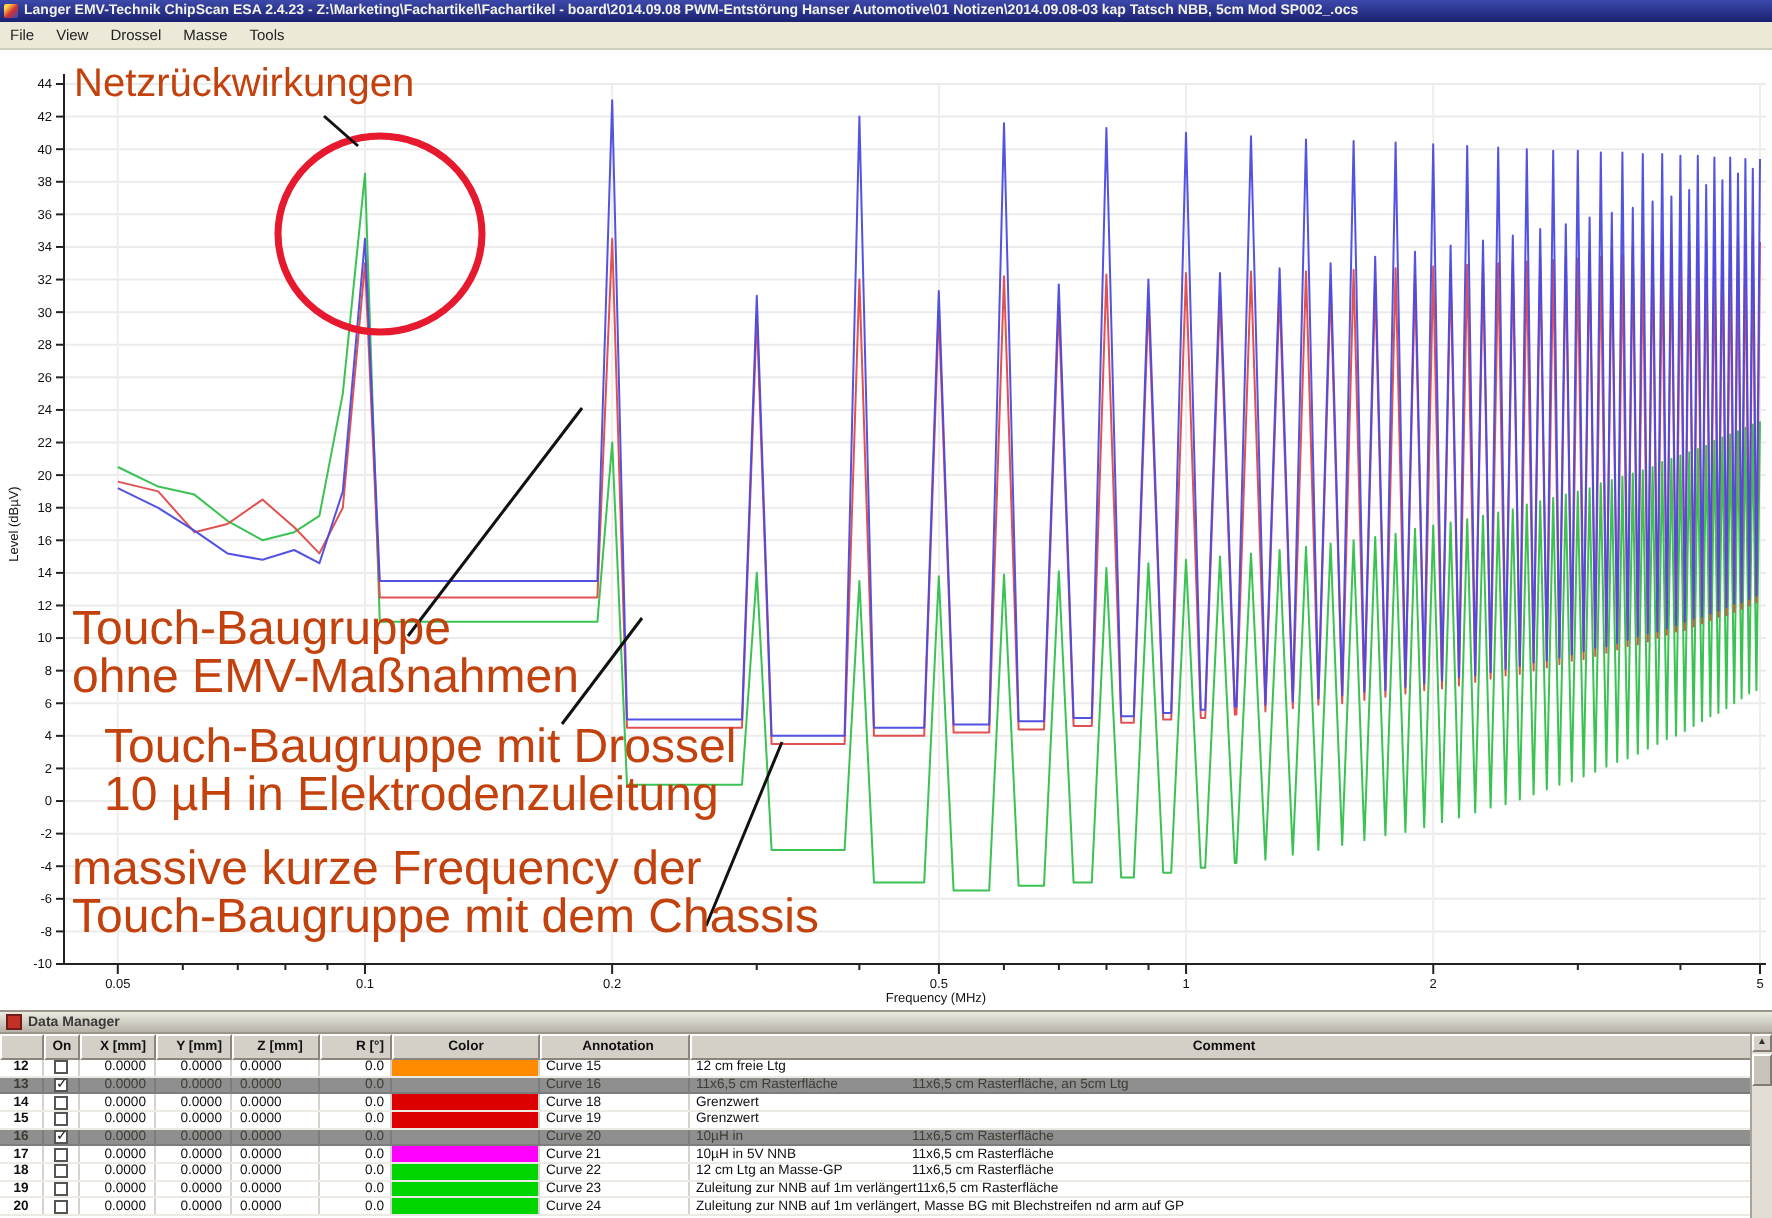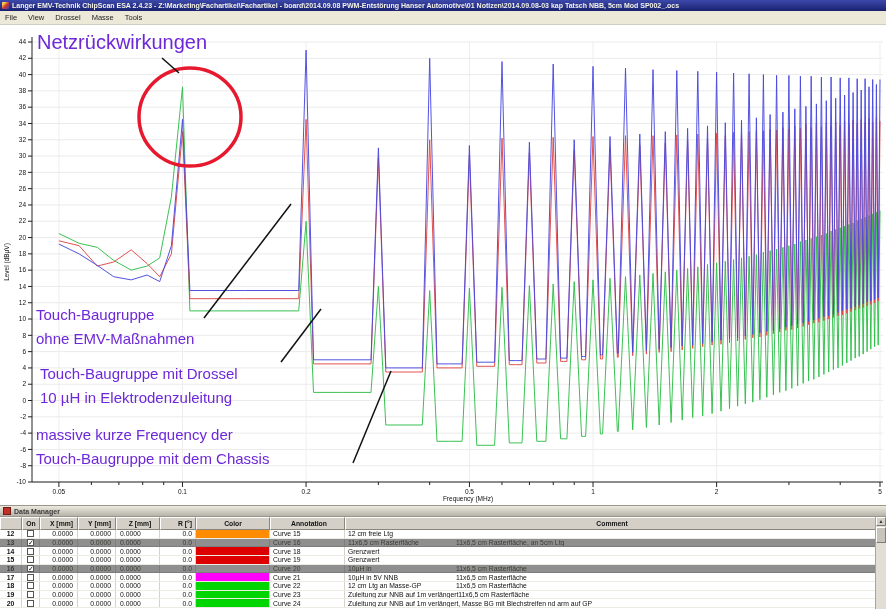--- a/index.html
+++ b/index.html
@@ -16,25 +16,25 @@
     border-bottom:1px solid #cfccc0;display:flex;align-items:center;gap:11px;padding-left:5px;
     font-size:7.5px;color:#222}
   .menu-item{cursor:default}
 
   
   #chart-svg,#overlay-svg{position:absolute;top:0;left:0;width:886px;height:505px;pointer-events:none}
   #chart-svg{z-index:1}
   #overlay-svg{z-index:4}
 
   
-  .ann{position:absolute;z-index:5;color:#6d28d9;white-space:pre-line;pointer-events:none}
+  .ann{position:absolute;z-index:5;color:#c2410c;white-space:pre-line;pointer-events:none}
   #ann-netz{left:37px;top:31px;font-size:20px}
-  .ann-small{font-size:15px;line-height:23.5px}
+  .ann-small{font-size:24px;line-height:23.5px}
   #ann-t1{left:36px;top:303px}
-  #ann-t2{left:40px;top:362px}
+  #ann-t2{left:52px;top:362px}
   #ann-t3{left:36px;top:423px}
 
   
   .dm{position:absolute;top:505px;left:0;width:886px;height:104px;z-index:10;
       background:#d4d0c8;font-size:6.8px;color:#111}
   .dm-title{height:12px;background:linear-gradient(#eceade,#b6b2a8);display:flex;align-items:center;
     gap:3px;padding-left:3px;font-size:7px;font-weight:bold;color:#3a3a3a;
     border-top:1px solid #9a968c;border-bottom:1px solid #9a968c;box-sizing:border-box}
   .dm-icon{width:6px;height:6px;background:#c23028;border:1px solid #6e1e1a}
   .dm-header{display:flex;height:13px;margin-right:10px}

